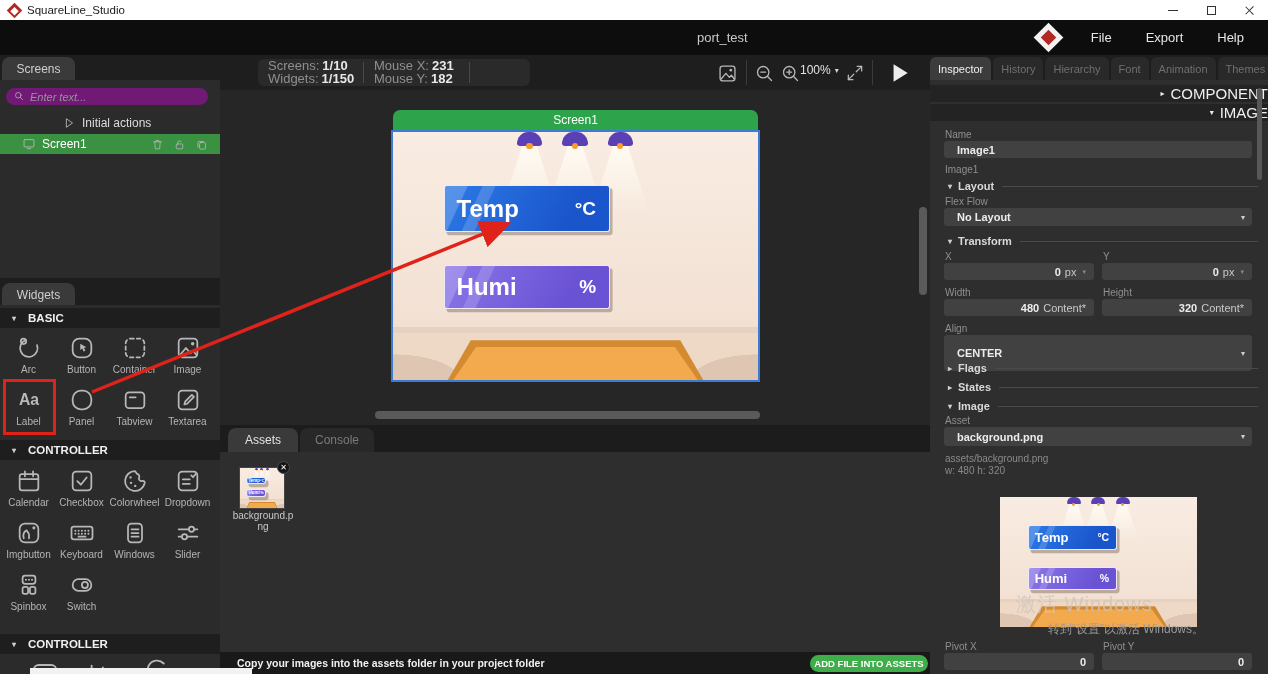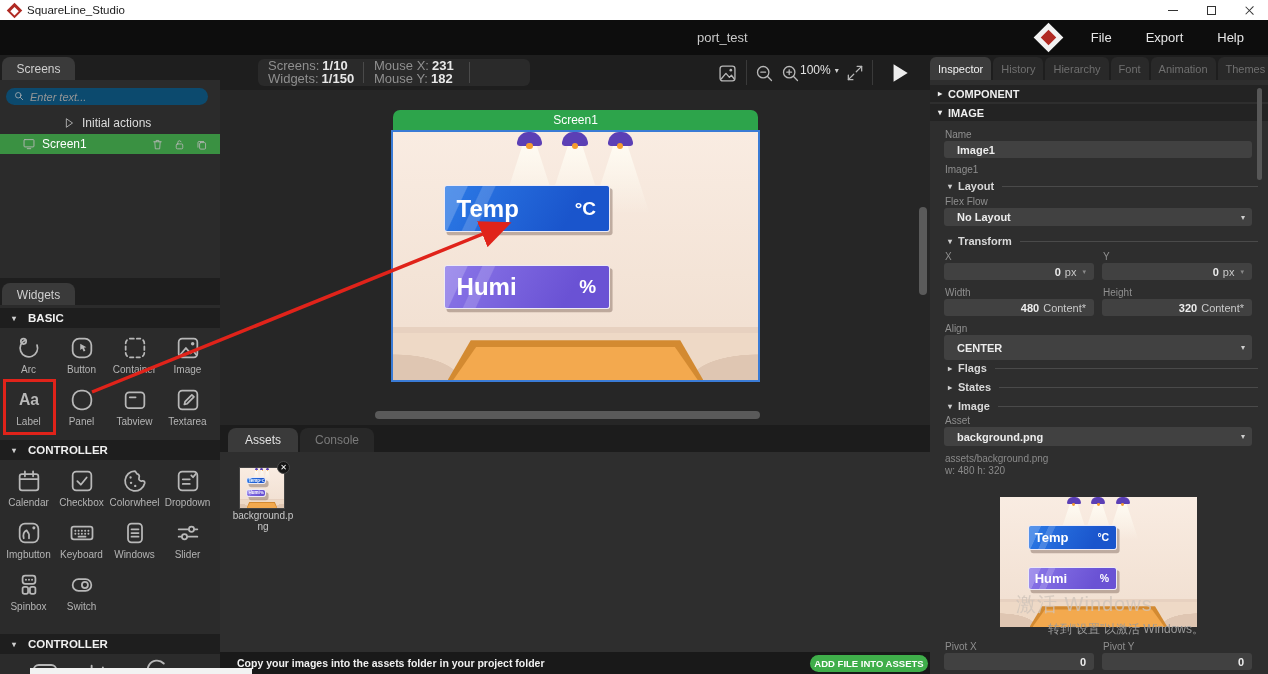--- a/index.html
+++ b/index.html
@@ -29,21 +29,21 @@
   .mb-logo i:after{content:"";position:absolute;inset:5px;background:#b02a23;}
   .mb-item{font-size:13px;color:#e6e6e6;margin-right:14px;padding:4px 10px;}
   .mb-project{position:absolute;left:697px;top:0;height:35px;display:flex;align-items:center;font-size:13px;color:#c9c9c9;}
 
   
   .left-strip{left:0;top:55px;width:220px;height:619px;background:#1e1e1e;}
   .side-tab{height:23px;background:#3a3a3a;border-radius:8px 8px 0 0;display:flex;align-items:center;justify-content:center;
             font-size:12px;color:#cfcfcf;}
   .screens-tab{left:2px;top:57px;width:73px;}
   .screens-body{left:0;top:80px;width:220px;height:198px;background:#2b2b2b;}
-  .search-box{left:6px;top:88px;width:202px;height:17px;background:#0c4a6e;border-radius:9px;display:flex;align-items:center;padding:0 7px;}
+  .search-box{left:6px;top:88px;width:202px;height:17px;background:#701a75;border-radius:9px;display:flex;align-items:center;padding:0 7px;}
   .search-box .ph{font-size:11px;font-style:italic;color:#969696;margin-left:5px;}
   .tree-row{left:0;width:220px;height:20px;display:flex;align-items:center;font-size:12px;color:#dcdcdc;}
   .row-initial{top:113px;padding-left:40px;}
   .row-screen1{top:134px;background:#3a9142;color:#fff;}
   .tree-ico{width:14px;height:14px;margin:0 6px 0 22px;display:flex;}
   .row-actions{margin-left:auto;display:flex;gap:9px;margin-right:12px;}
   .row-actions span{display:flex;}
 
   .widgets-tab{left:2px;top:283px;width:73px;}
   .widgets-body{left:0;top:305px;width:220px;height:369px;background:#2b2b2b;}
@@ -125,21 +125,21 @@
            display:flex;align-items:center;justify-content:center;font-size:9.5px;font-weight:bold;color:#fff;}
 
   
   .insp-strip{left:930px;top:55px;width:338px;height:25px;background:#1e1e1e;}
   .insp-tabs{left:930px;top:57px;height:23px;display:flex;gap:2px;}
   .itab{height:23px;border-radius:6px 6px 0 0;display:flex;align-items:center;justify-content:center;
         font-size:11px;padding:0 8px;background:#292929;color:#6f6f6f;}
   .itab.active{background:#3c3c3c;color:#f2f2f2;}
   .insp-body{left:930px;top:80px;width:338px;height:594px;background:#2e2e2e;}
   .irow{position:absolute;}
-  .ihead{left:0;width:338px;height:17px;background:#232323;display:flex;align-items:center;font-size:11px;font-weight:bold;color:#efefef;}
+  .ihead{left:0;width:338px;height:17px;background:#232323;display:flex;align-items:center;font-size:15px;font-weight:normal;color:#efefef;justify-content:flex-end;}
   .ihead .caret{margin:0 6px 0 8px;font-size:8px;}
   .isub{left:18px;right:10px;display:flex;align-items:center;font-size:11px;font-weight:bold;color:#d9d9d9;}
   .isub .caret{font-size:8px;margin-right:6px;color:#cfcfcf;}
   .isub .rule{flex:1;height:1px;background:#4a4a4a;margin-left:8px;}
   .ilabel{font-size:10px;color:#8f8f8f;}
   .ifield{background:#414141;border-radius:3px;height:17px;display:flex;align-items:center;font-size:11px;color:#c9c9c9;}
   .ifield b{color:#ececec;}
   .ifield .caret{margin-left:auto;margin-right:7px;font-size:8px;color:#cfcfcf;}
   .ifield.num{justify-content:flex-end;padding-right:8px;gap:4px;}
   .ifield.num .mini{font-size:7px;color:#8a8a8a;margin-left:2px;}
@@ -634,21 +634,21 @@
     <div class="irow ilabel" style="left:173px;top:207px">Height</div>
     <div class="irow ifield num" style="left:14px;top:219px;width:150px">
       <b>480</b>
         <span>Content*</span>
     </div>
     <div class="irow ifield num" style="left:172px;top:219px;width:150px">
       <b>320</b>
         <span>Content*</span>
     </div>
     <div class="irow ilabel" style="left:15px;top:243px">Align</div>
-    <div class="irow ifield text" style="left:14px;top:255px;width:308px;height:25px">
+    <div class="irow ifield text" style="left:14px;top:255px;width:308px;height:36px">
       <b>CENTER</b>
       <span class="caret caret-down"></span>
     </div>
 
     <div class="irow isub" style="top:282px">
       <span class="caret caret-right"></span>
       <span>Flags</span>
         <span class="rule"></span>
     </div>
     <div class="irow isub" style="top:301px">

